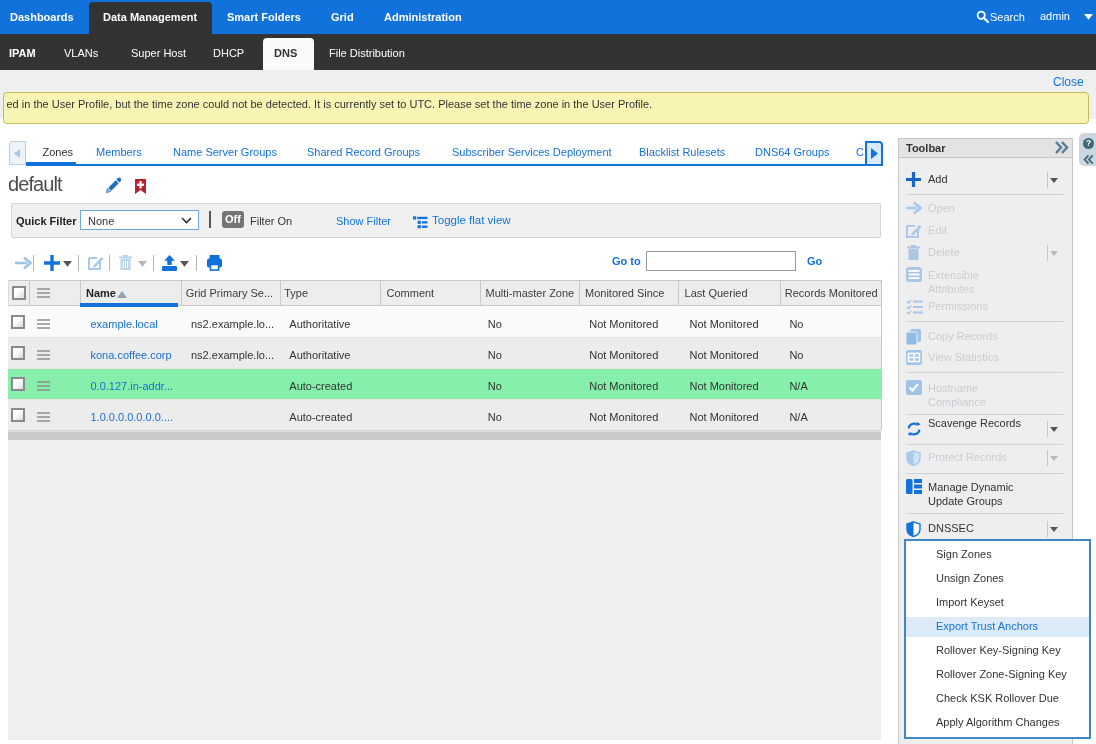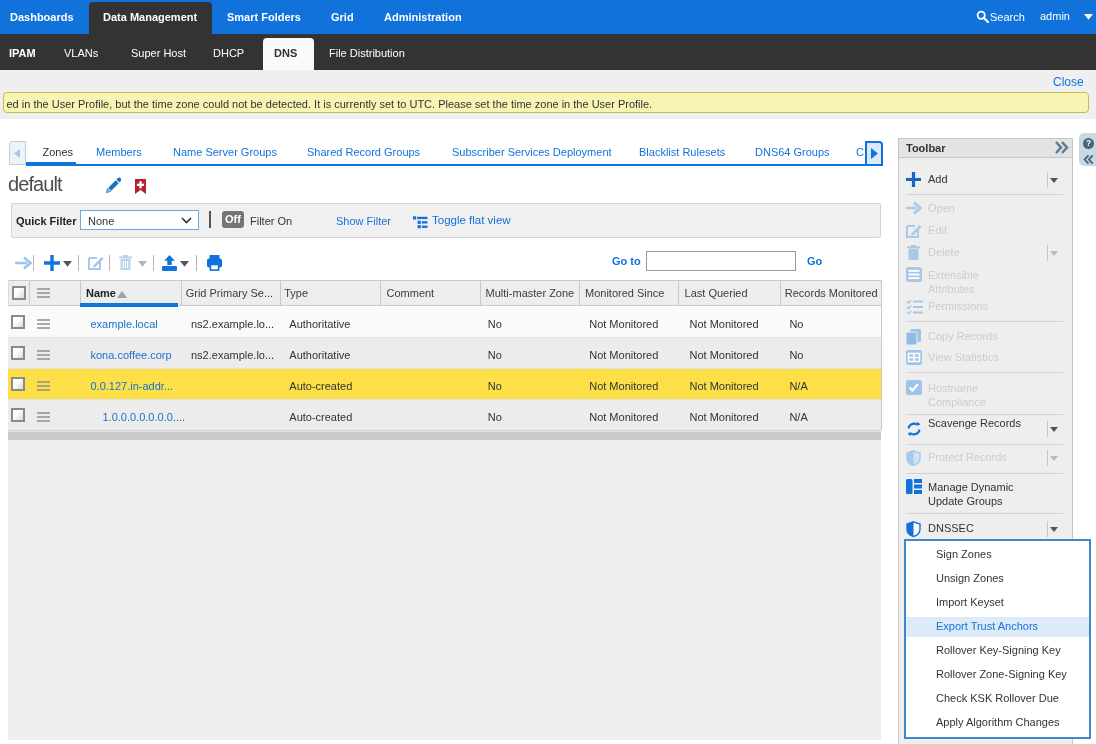--- a/index.html
+++ b/index.html
@@ -11,21 +11,21 @@
 #topbar { position:absolute; left:0; top:0; width:1096px; height:34px; background:#1272dc; }
 #bar2 { position:absolute; left:0; top:34px; width:1096px; height:36px; background:#333; }
 #graystrip { position:absolute; left:0; top:70px; width:1096px; height:48.5px; background:#efefef; }
 .navtxt { position:absolute; color:#fff; font-size:11px; font-weight:bold; white-space:nowrap; }
 .nav2txt { position:absolute; color:#fff; font-size:11px; white-space:nowrap; }
 #dmtab { position:absolute; left:89px; top:2px; width:123px; height:32px; background:#333;
   border-radius:4px 4px 0 0; }
 #dnstab { position:absolute; left:263px; top:38px; width:51px; height:32px; background:#fafafa;
   border-radius:4px 4px 0 0; }
 
-#banner { position:absolute; left:3px; top:92px; width:1086px; height:21px; background:#f8f5b4;
+#banner { position:absolute; left:3px; top:92px; width:1086px; height:32px; background:#f8f5b4;
   border:1px solid #c5bd4f; border-radius:4px; font-size:11px; color:#333; line-height:22px;
   padding-left:2.5px; white-space:nowrap; overflow:hidden; }
 .bluelink { color:#1272dc; text-decoration:none; }
 
 #tabstrip { position:absolute; left:0px; top:125px; width:893px; height:619px; background:#fff; }
 .ptab { position:absolute; top:21px; font-size:11px; color:#1272dc; white-space:nowrap; }
 #tabline { position:absolute; left:26px; top:39px; width:855px; height:0; border-bottom:2px solid #1272dc; }
 #zoneul { position:absolute; left:26px; top:36.5px; width:50px; height:4.5px; background:#1272dc; }
 
 #heading { position:absolute; left:8px; top:48px; font-size:20px; letter-spacing:-0.9px; color:#4d4d4d; }
@@ -238,38 +238,38 @@
       <path d="M0 1 h13 M0 5 h13 M0 9 h13" stroke="#8f8f8f" stroke-width="1.5"></path>
     </svg>
   <span class="cell link" style="left:82.5px;">kona.coffee.corp</span>
   <span class="cell" style="left:183px;">ns2.example.lo...</span>
   <span class="cell" style="left:281.3px;">Authoritative</span>
   <span class="cell" style="left:479.8px;">No</span>
   <span class="cell" style="left:581.2px;">Not Monitored</span>
   <span class="cell" style="left:681.5px;">Not Monitored</span>
   <span class="cell" style="left:781.4px;">No</span>
 </div>
-<div class="row" style="top:369px; background:#fde047; border-bottom:1px solid #e2e2e2;">
+<div class="row" style="top:369px; background:#86efac; border-bottom:1px solid #e2e2e2;">
   <div class="abs" style="left:3px; top:8px; width:14px; height:14px; background:linear-gradient(135deg,#ffffff 35%,#dadada); border:2px solid #8a8a8a;"></div>
   <svg class="abs" style="left:29px; top:11.5px;" width="13" height="10" viewBox="0 0 13 10">
       <path d="M0 1 h13 M0 5 h13 M0 9 h13" stroke="#8f8f8f" stroke-width="1.5"></path>
     </svg>
   <span class="cell link" style="left:82.5px;">0.0.127.in-addr...</span>
   <span class="cell" style="left:281.3px;">Auto-created</span>
   <span class="cell" style="left:479.8px;">No</span>
   <span class="cell" style="left:581.2px;">Not Monitored</span>
   <span class="cell" style="left:681.5px;">Not Monitored</span>
   <span class="cell" style="left:781.4px;">N/A</span>
 </div>
 <div class="row" style="top:400px; background:#ececec; border-bottom:1px solid #d4d4d4;">
   <div class="abs" style="left:3px; top:8px; width:14px; height:14px; background:linear-gradient(135deg,#ffffff 35%,#dadada); border:2px solid #8a8a8a;"></div>
   <svg class="abs" style="left:29px; top:11.5px;" width="13" height="10" viewBox="0 0 13 10">
       <path d="M0 1 h13 M0 5 h13 M0 9 h13" stroke="#8f8f8f" stroke-width="1.5"></path>
     </svg>
-  <span class="cell link" style="left:82.5px;margin-left:12px;">1.0.0.0.0.0.0.0....</span>
+  <span class="cell link" style="left:82.5px;">1.0.0.0.0.0.0.0....</span>
   <span class="cell" style="left:281.3px;">Auto-created</span>
   <span class="cell" style="left:479.8px;">No</span>
   <span class="cell" style="left:581.2px;">Not Monitored</span>
   <span class="cell" style="left:681.5px;">Not Monitored</span>
   <span class="cell" style="left:781.4px;">N/A</span>
 </div>
 <div class="abs" style="left:8px; top:431px; width:873px; height:9px; background:#c9c9c9; border-top:1px solid #e0e0e0;"></div>
 <div class="abs" style="left:8px; top:440px; width:873px; height:300px; background:#efefef;"></div>
 <div id="panel">
   <div id="panelhdr"></div>

